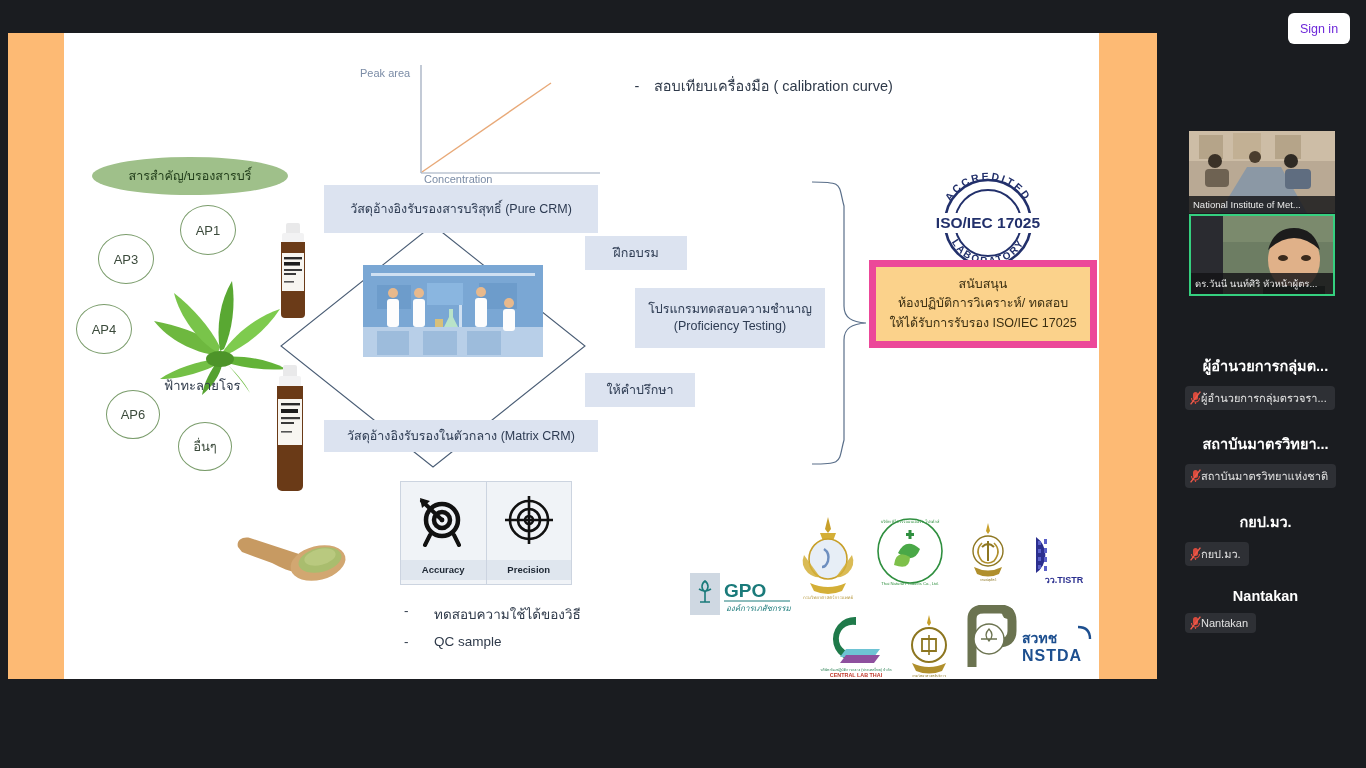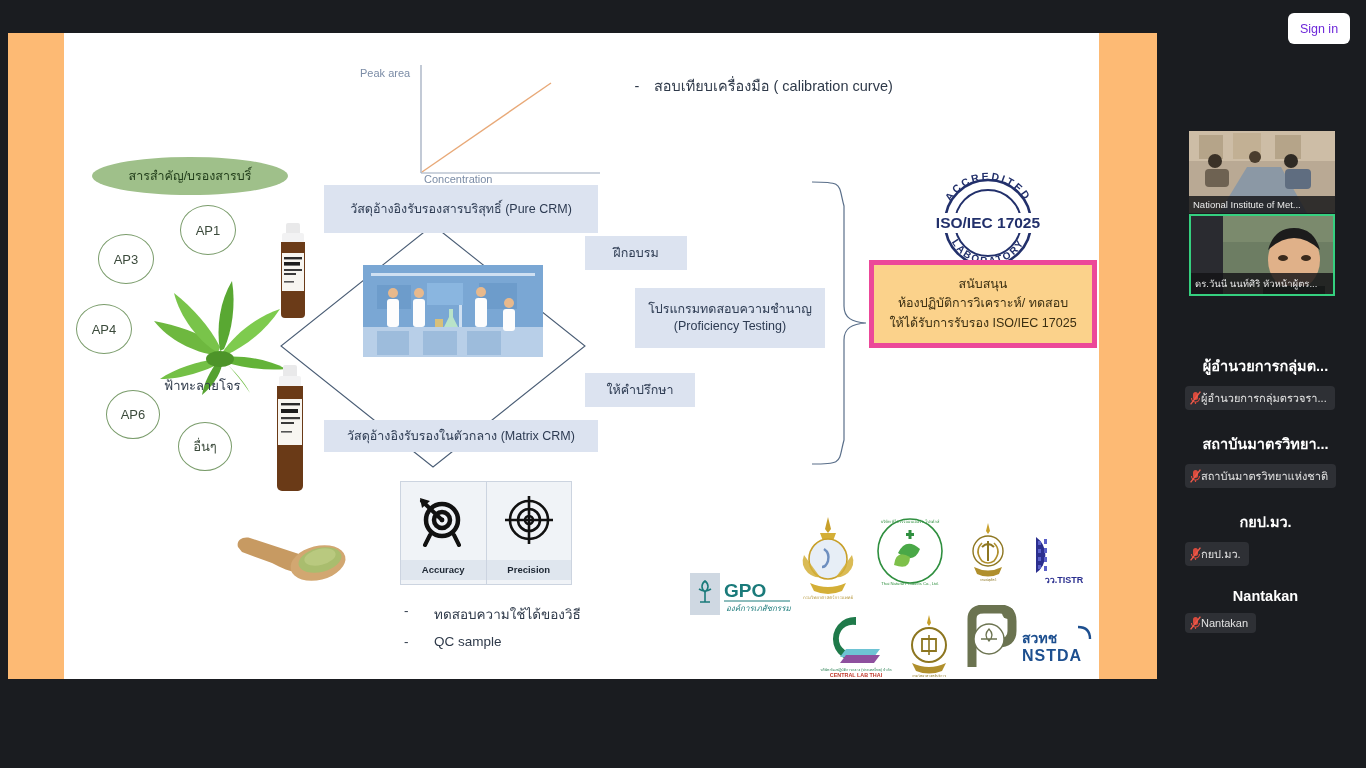--- a/index.html
+++ b/index.html
@@ -108,21 +108,21 @@
   .bb-pure    { left: 260px; top: 152px;  width: 274px; height: 48px; }
   .bb-train   { left: 521px; top: 203px;  width: 102px; height: 34px; }
   .bb-pt      { left: 571px; top: 255px;  width: 190px; height: 60px; }
   .bb-consult { left: 521px; top: 340px;  width: 110px; height: 34px; }
   .bb-matrix  { left: 260px; top: 387px;  width: 274px; height: 32px; }
 
   
   .orangebox {
     position: absolute; left: 805px; top: 227px;
     width: 228px; height: 88px;
-    background: #fbd28b; border: 5px solid #ec4899;
+    background: #fbd28b; border: 7px solid #ec4899;
     color: #3b2f12; font-size: 12.5px; line-height: 1.55;
     display: flex; flex-direction: column; align-items: center; justify-content: center;
     text-align: left;
   }
 
   
   .brace { position: absolute; left: 740px; top: 145px; width: 70px; height: 290px; }
 
   
   .iso-seal { position: absolute; left: 861px; top: 138px; width: 126px; height: 100px; }

